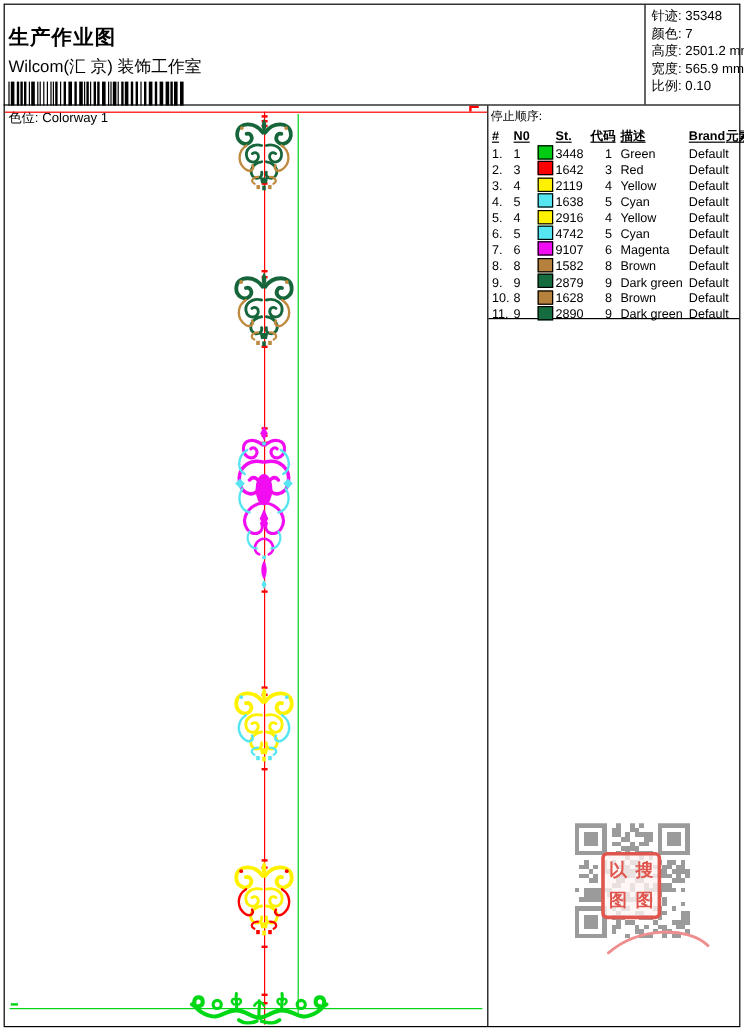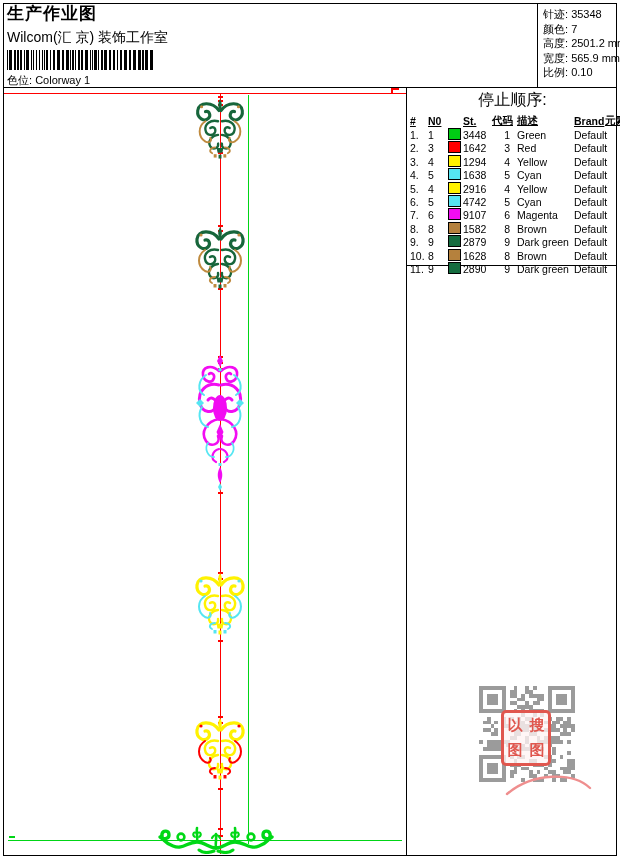--- a/index.html
+++ b/index.html
@@ -1,31 +1,31 @@
 <!DOCTYPE html>
 <html style="--red: #ff0000; --green-line: #00d516; --dark-green: #17663b; --brown: #bf8a3e; --magenta: #f20cf2; --cyan: #55e6f2; --yellow: #fff200; --bright-green: #00d816; --qr-gray: #9b9b9b; --seal-red: #e0564e; --watermark-pink: #ef8e8e;"><head>
 <meta charset="utf-8">
 <style>
   html,body{margin:0;padding:0;background:#fff;}
   .page{position:relative;width:620px;height:861px;background:#fff;
         font-family:"Liberation Sans",sans-serif;color:#000;overflow:hidden;}
   .outer-box{position:absolute;left:3px;top:3px;width:612px;height:851px;border:1px solid #000;}
   .hline,.vline{position:absolute;background:#000;}
   
-  .title-block{position:absolute;left:7px;top:2px;}
+  .title-block{position:absolute;left:7px;top:20px;}
   .main-title{font-size:17px;font-weight:bold;letter-spacing:1px;}
   .studio{font-size:14px;margin-top:4px;}
   .barcode{margin-top:3px;width:150px;height:20px;white-space:nowrap;font-size:0;}
   .barcode span{display:inline-block;height:20px;background:#000;vertical-align:top;}
   .fileline{font-size:11px;margin-top:3px;}
   .stats{position:absolute;left:538px;top:4px;width:78px;font-size:11px;line-height:14.6px;padding:3px 0 0 5px;}
   .stats .row{white-space:nowrap;}
   
   .panel{position:absolute;left:407px;top:88px;width:209px;height:766px;font-size:10.5px;}
-  .panel-title{padding:2px 0 0 2px;font-size:16px;text-align:center;}
+  .panel-title{padding:2px 0 0 2px;font-size:10px;}
   .seq-grid{display:grid;grid-template-columns:18px 20px 15px 29px 25px 57px 31px 13px;
             align-items:center;padding-left:3px;}
   .seq-head{margin-top:3px;font-weight:bold;}
   .seq-head span{text-decoration:underline;white-space:nowrap;}
   .seq-row{height:13.4px;line-height:13.4px;white-space:nowrap;}
   .chip{width:11px;height:10px;border:1px solid #000;display:inline-block;}
   .col-code{text-align:right;padding-right:7px;}
   
   .canvas{position:absolute;left:4px;top:88px;width:402px;height:766px;overflow:hidden;}
   .gl{position:absolute;}
@@ -153,21 +153,21 @@
           <span>1642</span>
           <span class="col-code">3</span>
           <span>Red</span>
           <span>Default</span>
           <span></span>
         </div>
         <div class="seq-grid seq-row">
           <span>3.</span>
           <span>4</span>
           <span><i class="chip" style="background: rgb(255, 242, 0);"></i></span>
-          <span>1294</span>
+          <span>2119</span>
           <span class="col-code">4</span>
           <span>Yellow</span>
           <span>Default</span>
           <span></span>
         </div>
         <div class="seq-grid seq-row">
           <span>4.</span>
           <span>5</span>
           <span><i class="chip" style="background: rgb(85, 230, 242);"></i></span>
           <span>1638</span>

